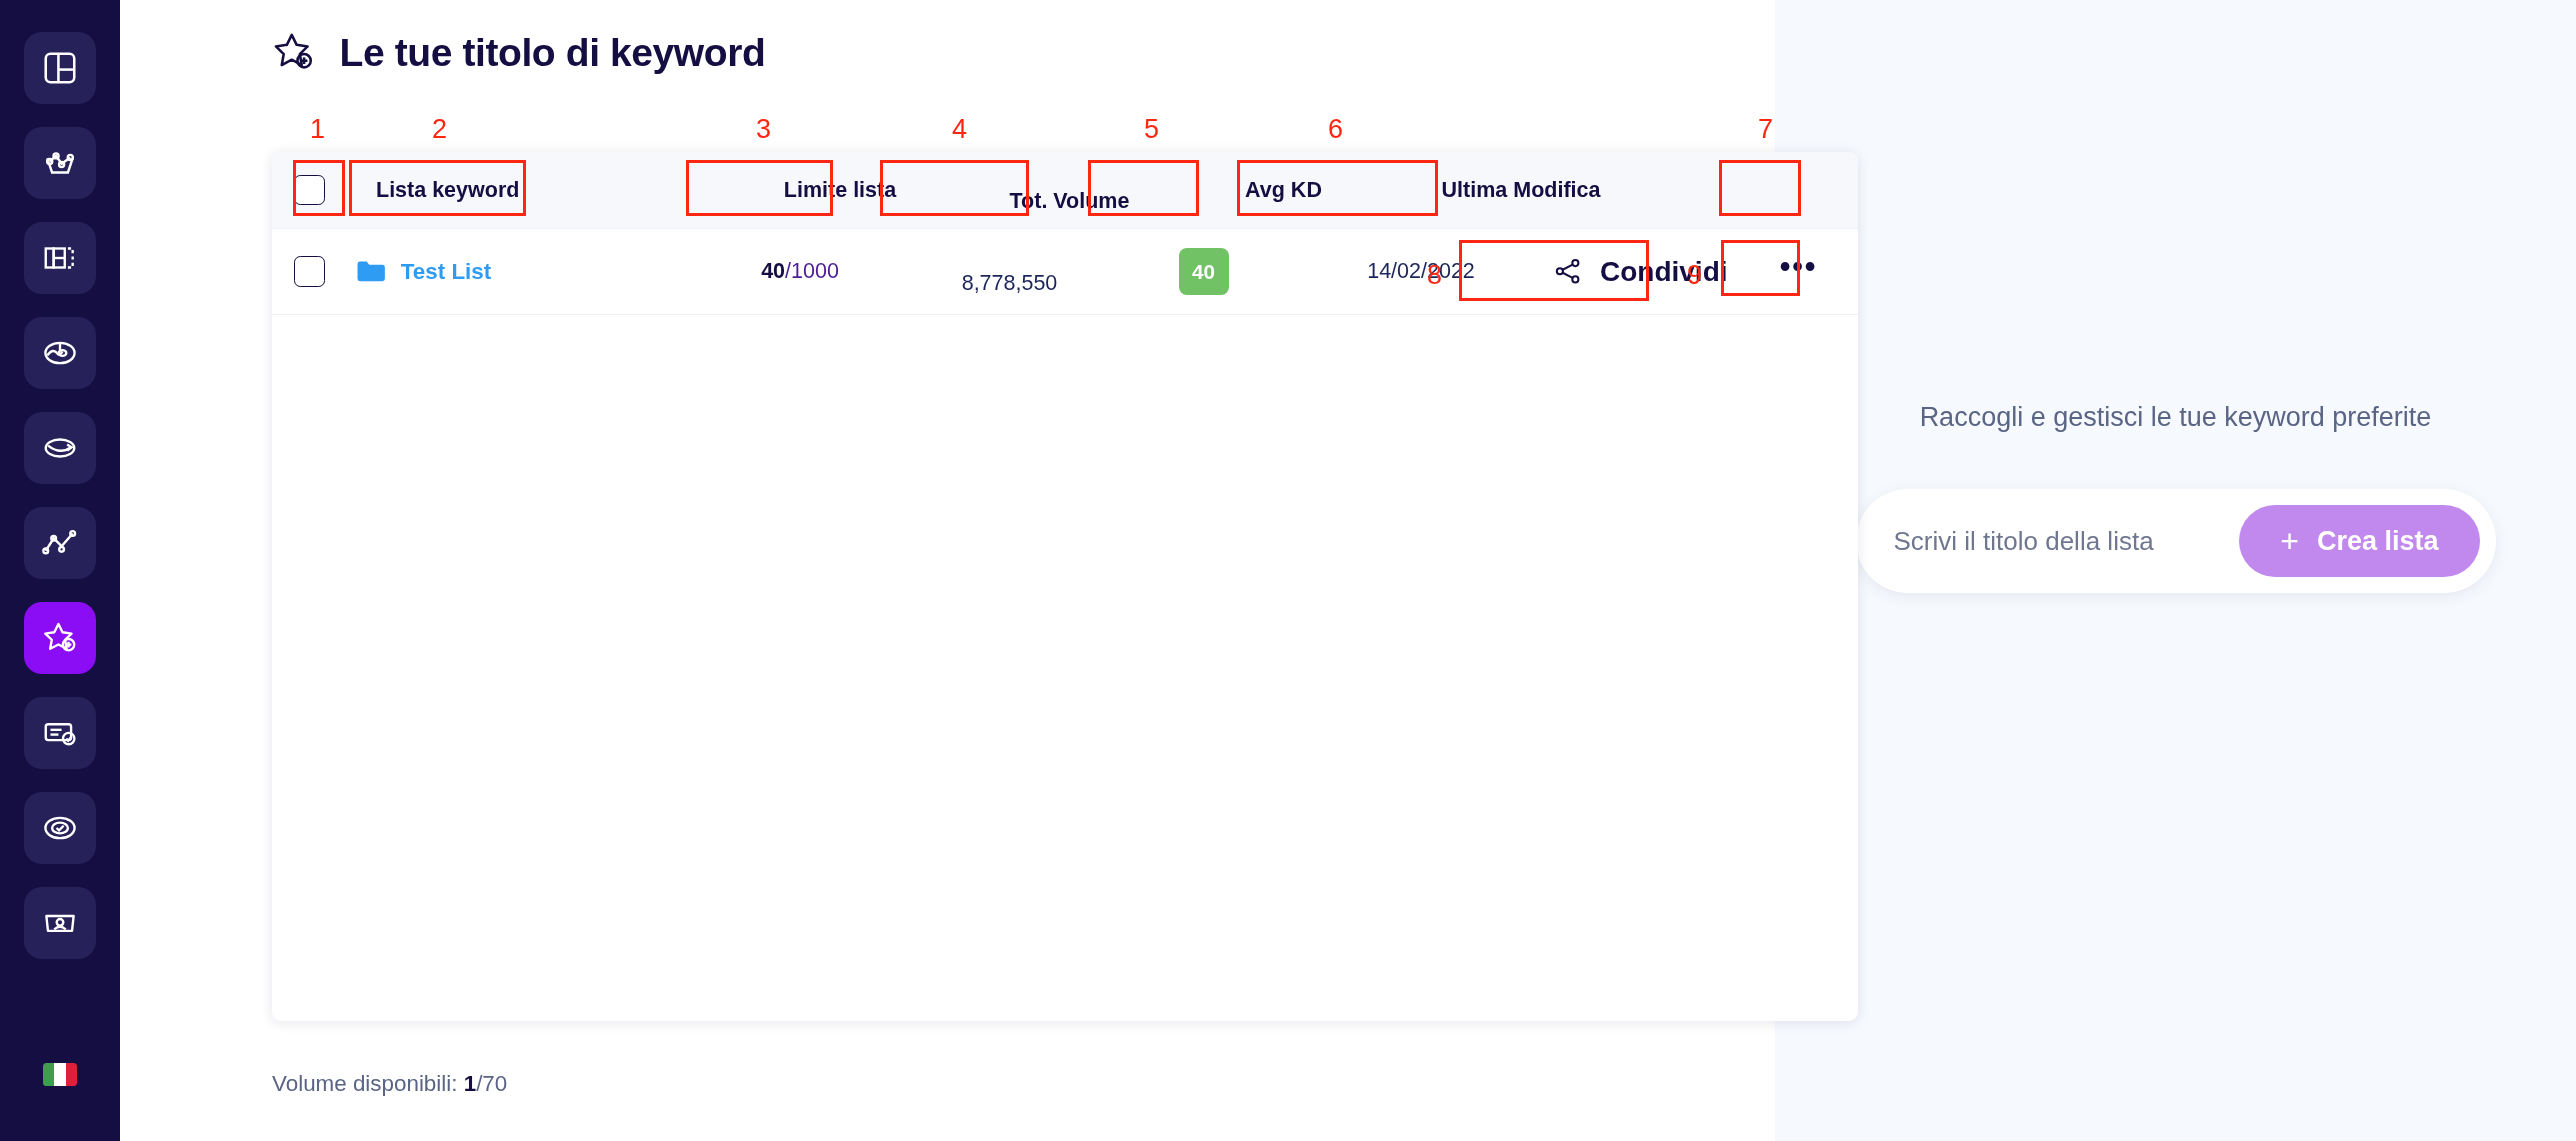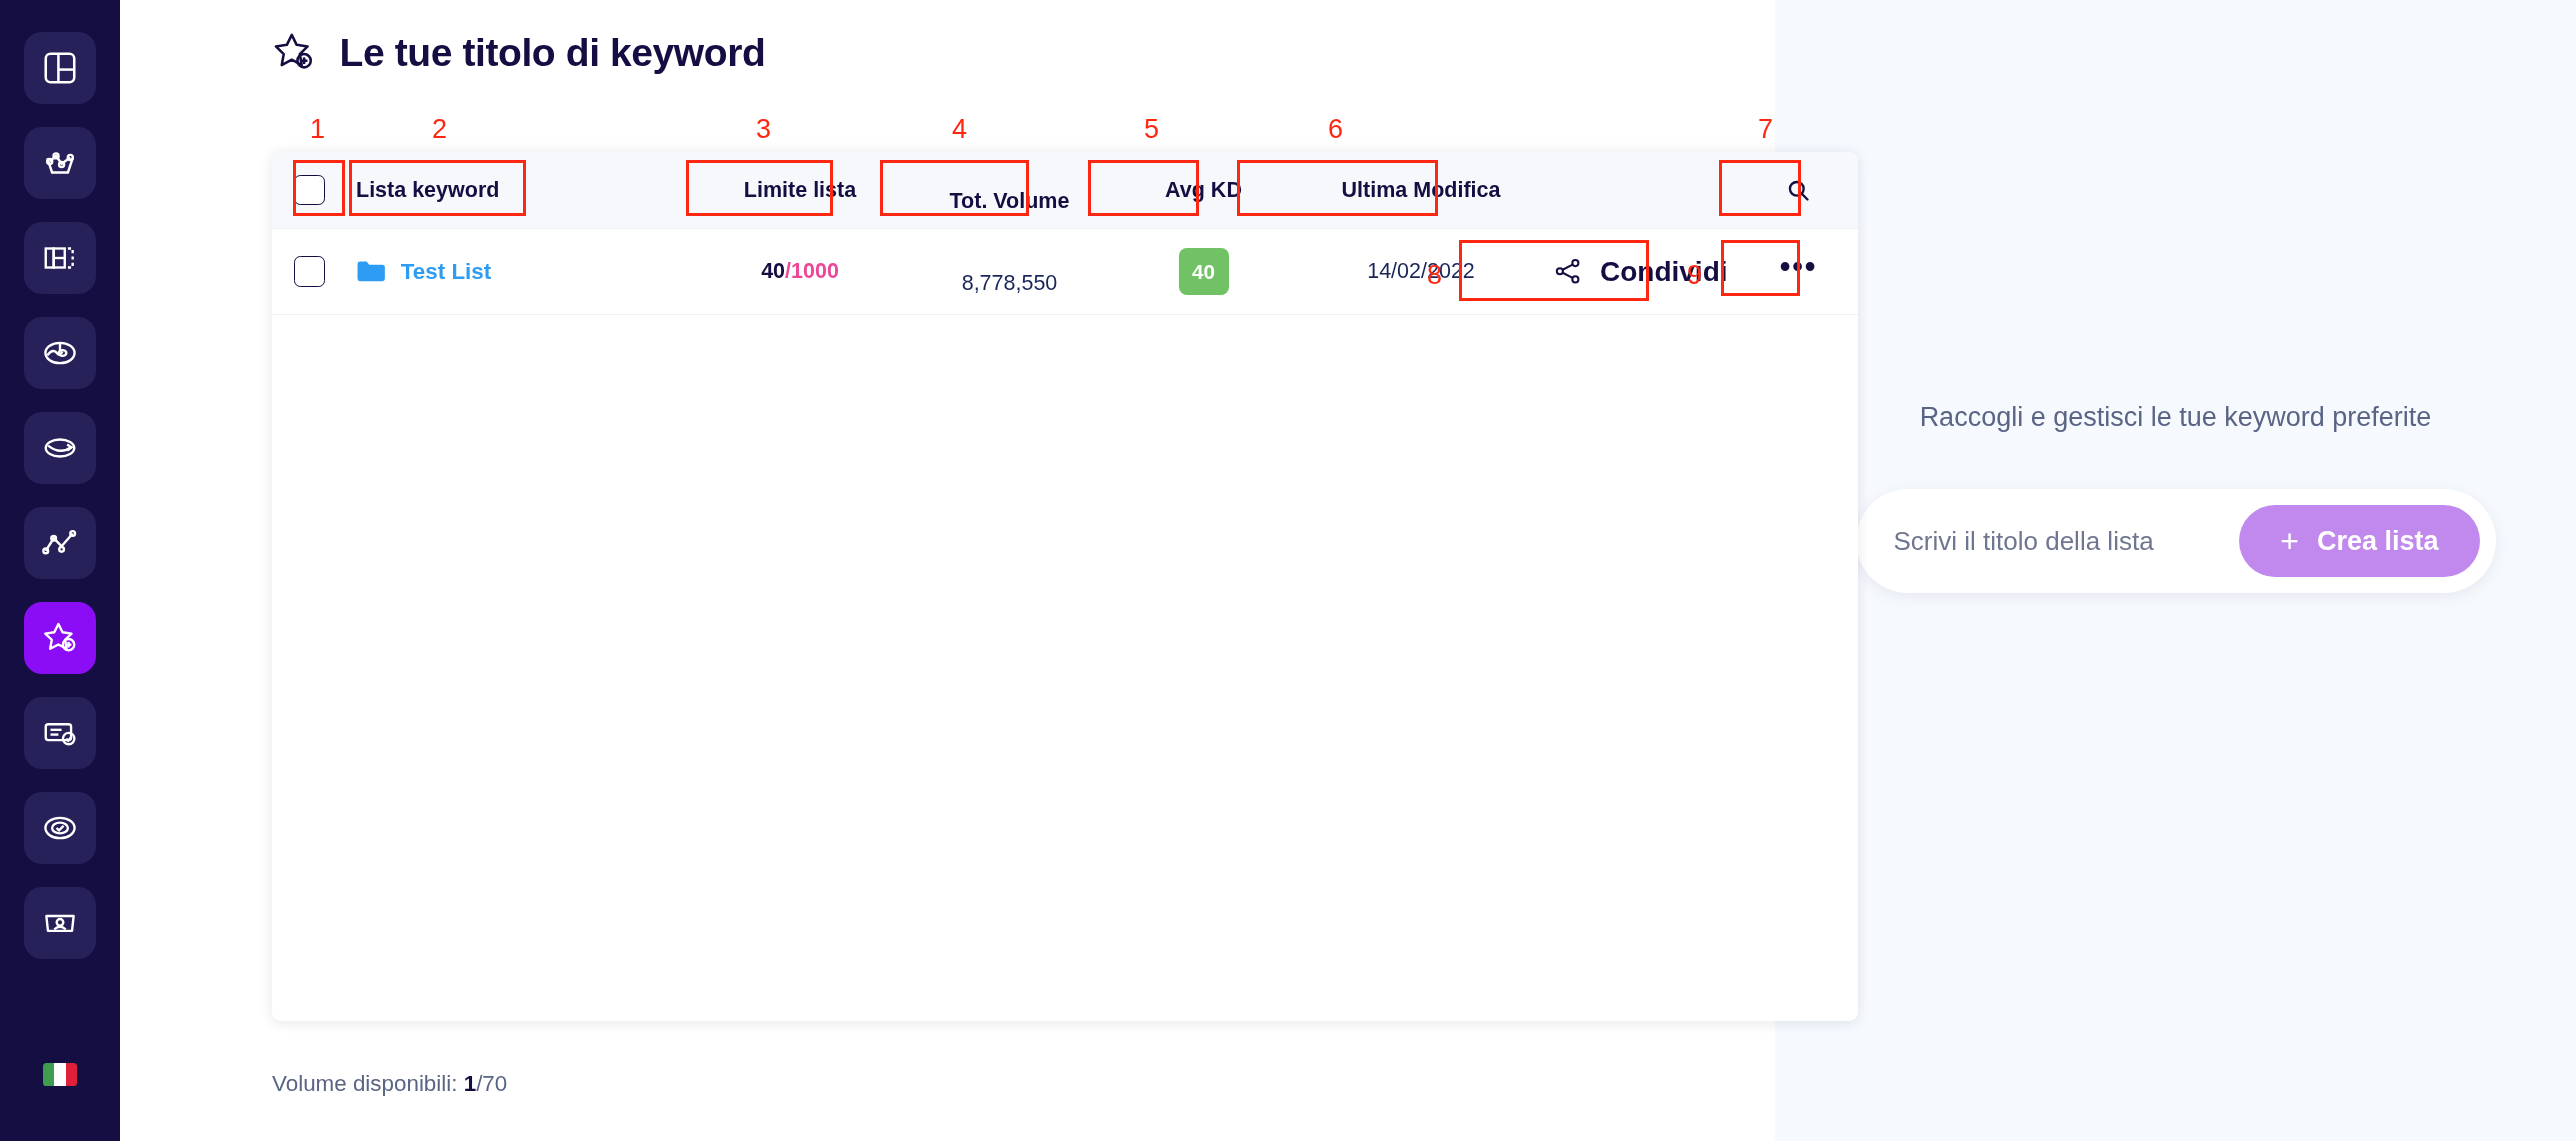--- a/index.html
+++ b/index.html
@@ -68,20 +68,21 @@
     background: #ffffff;
     border-radius: 9px;
     box-shadow: 0 1.8px 12.5px rgba(21,14,66,0.10);
     overflow: hidden;
   }
   .t-head {
     display: flex; align-items: center;
     height: 77px;
     background: #f6f8fc;
     border-bottom: 0.9px solid #eef1f7;
+    gap: 20px;
   }
   .t-row {
     display: flex; align-items: center;
     height: 86px;
     background: #ffffff;
     border-bottom: 0.9px solid #eef1f7;
   }
   .c-check  { flex: 0 0 75px; display: flex; justify-content: center; align-items: center; }
   .c-name   { flex: 0 0 341px; padding-left: 9px; display: flex; align-items: center; gap: 14.3px; }
   .c-limit  { flex: 0 0 224px; text-align: center; }
@@ -100,21 +101,21 @@
   .checkbox {
     width: 30.5px; height: 30.5px;
     border: 1.8px solid #150e42;
     border-radius: 6.3px;
     background: #ffffff;
     cursor: pointer;
   }
   .folder-icon svg { width: 30.5px; height: 23px; display: block; }
   .list-link { color: #2f9cf4; font-size: 22.4px; font-weight: bold; cursor: pointer; }
   .limit-strong { font-weight: bold; color: #150e42; }
-  .limit-rest { color: #ec4899; font-weight: bold; }
+  .limit-rest { color: #4c1d95; font-weight: normal; }
   .kd-badge {
     background: #70c264; color: #ffffff;
     font-size: 20.6px; font-weight: bold;
     border-radius: 8px;
     min-width: 50px; height: 47px;
     display: flex; align-items: center; justify-content: center;
     padding: 0 10.8px;
   }
   .share-btn { display: flex; align-items: center; gap: 16px; cursor: pointer; }
   .share-btn svg { width: 30.5px; height: 30.5px; display: block; }

